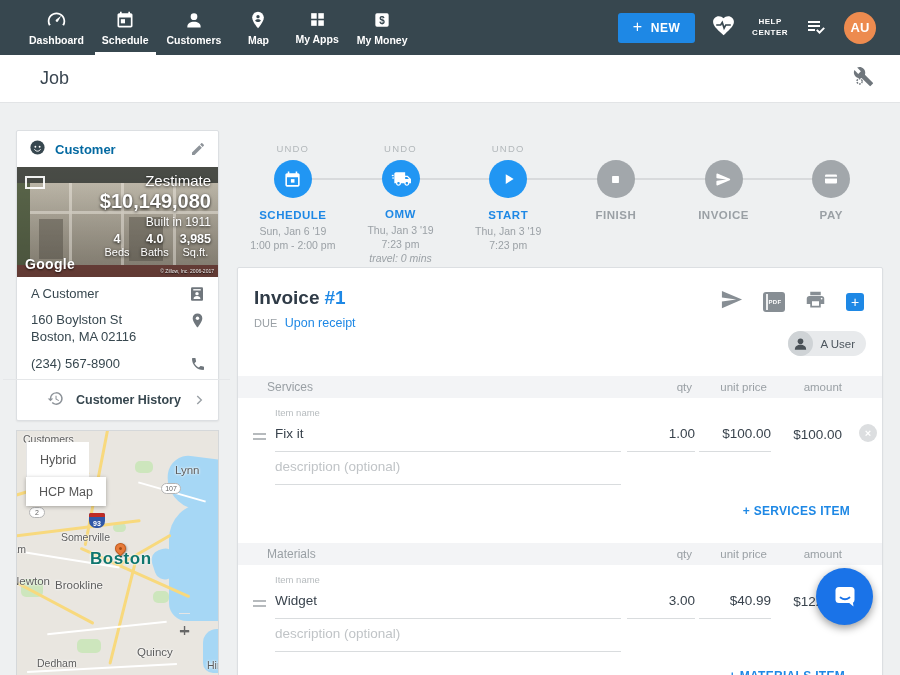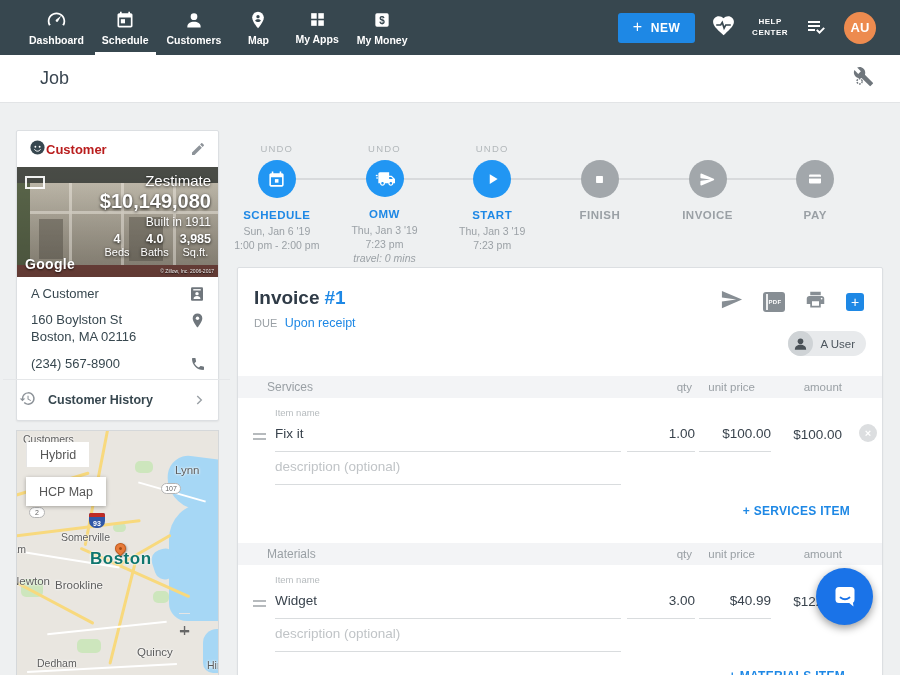--- a/index.html
+++ b/index.html
@@ -23,21 +23,21 @@
   
   .page-header { position:absolute; top:55px; left:0; right:0; height:48px; background:#fff; border-bottom:1px solid #e2e4e6; display:flex; align-items:center; z-index:10; }
   .page-title { margin-left:40px; font-size:18px; color:#3a4651; }
   .header-tools { margin-left:auto; margin-right:26px; cursor:pointer; }
 
   .card { background:#fff; border:1px solid #dcdfe2; border-radius:2px; box-shadow:0 1px 2px rgba(0,0,0,.06); }
 
   
   .customer-card { position:absolute; left:16px; top:130px; width:203px; }
   .cc-head { height:36px; display:flex; align-items:center; padding:0 12px; }
-  .cc-title { font-size:13px; font-weight:bold; color:#b91c1c; }
+  .cc-title { font-size:13px; font-weight:bold; color:#0369a1; margin-left:9px; }
   .cc-edit { margin-left:auto; cursor:pointer; display:flex; }
   .zest { position:relative; height:110px; background:#98907f; overflow:hidden; }
   .z-awn { position:absolute; top:0; left:0; right:0; height:16px; background:#4c4f49; }
   .z-left { position:absolute; top:16px; left:0; width:13px; bottom:12px; background:#5e6a4d; }
   .z-glass { position:absolute; top:16px; left:13px; right:0; bottom:12px; background:linear-gradient(#c7c1b2,#a39c8d); }
   .z-mull { position:absolute; top:16px; bottom:12px; width:3px; background:#e7e2d6; opacity:.85; }
   .z-hbar { position:absolute; left:13px; right:0; top:44px; height:3px; background:#e7e2d6; opacity:.85; }
   .z-dark { position:absolute; background:#6e695e; opacity:.6; }
   .z-brick { position:absolute; bottom:0; left:0; right:0; height:12px; background:#7c4a42; }
   .z-shade { position:absolute; inset:0; background:linear-gradient(rgba(0,0,0,.04), rgba(0,0,0,.22)); }
@@ -52,50 +52,50 @@
   .z-sl { font-size:11px; }
   .z-google { position:absolute; left:8px; bottom:5px; color:#fff; font-size:14px; font-weight:bold; letter-spacing:.3px; text-shadow:0 1px 2px rgba(0,0,0,.7); }
   .z-copy { position:absolute; right:4px; bottom:3px; color:#eee; font-size:5px; text-shadow:0 1px 1px rgba(0,0,0,.8); }
   .cc-body { padding:6px 12px 0 14px; }
   .cc-row { display:flex; align-items:flex-start; font-size:13px; color:#37474f; }
   .cc-row .ric { margin-left:auto; display:flex; padding-top:1px; }
   .r-name { align-items:center; margin-bottom:8px; height:20px; }
   .r-addr { margin-bottom:8px; line-height:17px; }
   .r-phone { margin-bottom:6px; height:20px; align-items:center; }
   .cc-div { border-top:1px solid #e5e7e9; margin:0 -12px 0 -14px; }
-  .cc-hist { height:40px; display:flex; align-items:center; padding:0 12px 0 2px; cursor:pointer; }
+  .cc-hist { height:40px; display:flex; align-items:center; padding:0 12px 0 30px; cursor:pointer; }
   .cc-hist .hlbl { margin-left:12px; font-size:12.5px; font-weight:bold; color:#37474f; }
   .cc-hist .chev { margin-left:auto; display:flex; }
 
   
   .map-card { position:absolute; left:16px; top:430px; width:203px; height:260px; border:1px solid #d5d8da; overflow:hidden; background:#e9e6e0; }
   .mc * { position:absolute; }
   .water { background:#a6d7f5; }
   .green { background:#cde6bd; border-radius:5px; }
   .road { background:#f8d97d; height:3px; border-radius:2px; }
   .roadw { background:#fff; height:2px; }
   .mlbl { position:absolute; font-size:10.5px; color:#5d5d5d; text-shadow:0 0 3px #fff,0 0 2px #fff; white-space:nowrap; }
   .mlbl.big { font-size:17px; font-weight:bold; color:#0f766e; letter-spacing:.5px; }
   .mlbl.mid { font-size:11.5px; }
   .shield { position:absolute; background:#fff; border:1px solid #b5b5b5; border-radius:6px; font-size:7px; color:#666; display:flex; align-items:center; justify-content:center; }
   .i93 { position:absolute; width:16px; height:15px; background:#3058a7; border-radius:2px 2px 7px 7px; color:#fff; font-size:7px; font-weight:bold; display:flex; align-items:flex-end; justify-content:center; padding-bottom:1px; }
   .i93::before { content:""; position:absolute; top:0; left:0; right:0; height:4px; background:#bf2c25; border-radius:2px 2px 0 0; }
   .map-pin { position:absolute; width:11px; height:11px; background:#e87b3a; border:1px solid #c25c1f; border-radius:50% 50% 50% 0; transform:rotate(-45deg); box-shadow:0 1px 2px rgba(0,0,0,.4); }
   .map-pin::after { content:""; position:absolute; left:3.3px; top:3.3px; width:3px; height:3px; border-radius:50%; background:#a34d16; }
   .map-btns { position:absolute; left:9px; top:11px; display:flex; box-shadow:0 1px 4px rgba(0,0,0,.3); z-index:5; }
-  .mb { background:#fff; height:25px; display:flex; align-items:center; padding:0 13px; font-size:12.5px; color:#565656; cursor:pointer; }
+  .mb { background:#fff; height:35px; display:flex; align-items:center; padding:0 13px; font-size:12.5px; color:#565656; cursor:pointer; }
   .mb.sel { font-weight:bold; color:#1b1b1b; }
   .mb + .mb { border-left:1px solid #e5e5e5; }
   .hcp-btn { position:absolute; left:9px; top:46px; height:29px; background:#fff; box-shadow:0 1px 4px rgba(0,0,0,.3); display:flex; align-items:center; padding:0 13px; font-size:12.5px; color:#565656; cursor:pointer; z-index:5; }
   .zoomctl { position:absolute; right:9px; top:182px; width:30px; background:#fff; box-shadow:0 1px 4px rgba(0,0,0,.3); z-index:5; }
   .zbtn { height:36px; display:flex; align-items:center; justify-content:center; font-size:19px; color:#666; cursor:pointer; }
   .zbtn + .zbtn { border-top:1px solid #e5e5e5; }
 
   
-  .timeline { position:absolute; left:223px; top:130px; width:646px; height:135px; }
+  .timeline { position:absolute; left:239px; top:130px; width:646px; height:135px; }
   .tl-line { position:absolute; left:54px; right:54px; top:48px; height:2px; background:#d8dadc; }
   .tl-steps { display:flex; height:100%; position:relative; }
   .tl-step { flex:1; display:flex; flex-direction:column; align-items:center; }
   .tl-undo { height:11px; margin-top:13px; font-size:9.5px; color:#b3b8bb; letter-spacing:1.2px; cursor:pointer; }
   .tl-circle { width:38px; height:38px; border-radius:50%; margin-top:6px; display:flex; align-items:center; justify-content:center; cursor:pointer; position:relative; z-index:2; }
   .done .tl-circle { background:#2196f3; }
   .todo .tl-circle { background:#a2a7ab; }
   .tl-label { margin-top:11px; font-size:11.5px; font-weight:bold; letter-spacing:.5px; }
   .done .tl-label { color:#1e88e5; }
   .todo .tl-label { color:#9aa0a5; }
@@ -116,21 +116,21 @@
   .pdf-ic span { font-size:6px; font-weight:bold; color:#fff; letter-spacing:.3px; margin-left:2px; }
   .plus-btn { width:18px; height:18px; background:#1e88e5; border-radius:3px; color:#fff; font-size:14px; display:flex; align-items:center; justify-content:center; line-height:1; }
   .user-chip { position:absolute; top:63px; right:16px; height:25px; border-radius:13px; background:#e8eaec; display:flex; align-items:center; padding-right:11px; cursor:pointer; }
   .chip-av { width:25px; height:25px; border-radius:50%; background:#cfd3d6; display:flex; align-items:center; justify-content:center; margin-right:7px; overflow:hidden; }
   .chip-name { font-size:11.5px; color:#4d565e; }
 
   .sec-band { position:absolute; left:0; right:0; height:22px; background:#f3f4f6; display:flex; align-items:center; font-size:11.5px; color:#9aa0a5; }
   .band-svc { top:108px; } .band-mat { top:275px; }
   .band-name { margin-left:29px; font-size:12px; }
   .hcol { position:absolute; }
-  .h-qty { right:190px; } .h-price { right:127px; } .h-amt { right:40px; }
+  .h-qty { right:190px; } .h-price { right:115px; } .h-amt { right:40px; }
 
   .drag-handle { position:absolute; left:15px; width:13px; cursor:grab; }
   .drag-handle i { display:block; height:2px; background:#b6babd; margin-bottom:3px; }
   .item-label { position:absolute; left:37px; font-size:9.5px; color:#b6bbbe; }
   .fld { position:absolute; border:none; outline:none; background:transparent; border-bottom:1px solid #d9dcde; font-family:"Liberation Sans",sans-serif; font-size:13.5px; color:#39434d; padding:0 0 9px 0; height:27px; }
   .fld::placeholder { color:#c0c4c7; }
   .f-name { left:37px; width:346px; }
   .f-qty  { left:389px; width:68px; text-align:right; }
   .f-price{ left:461px; width:72px; text-align:right; }
   .amt { position:absolute; right:40px; font-size:13.5px; color:#39434d; }

